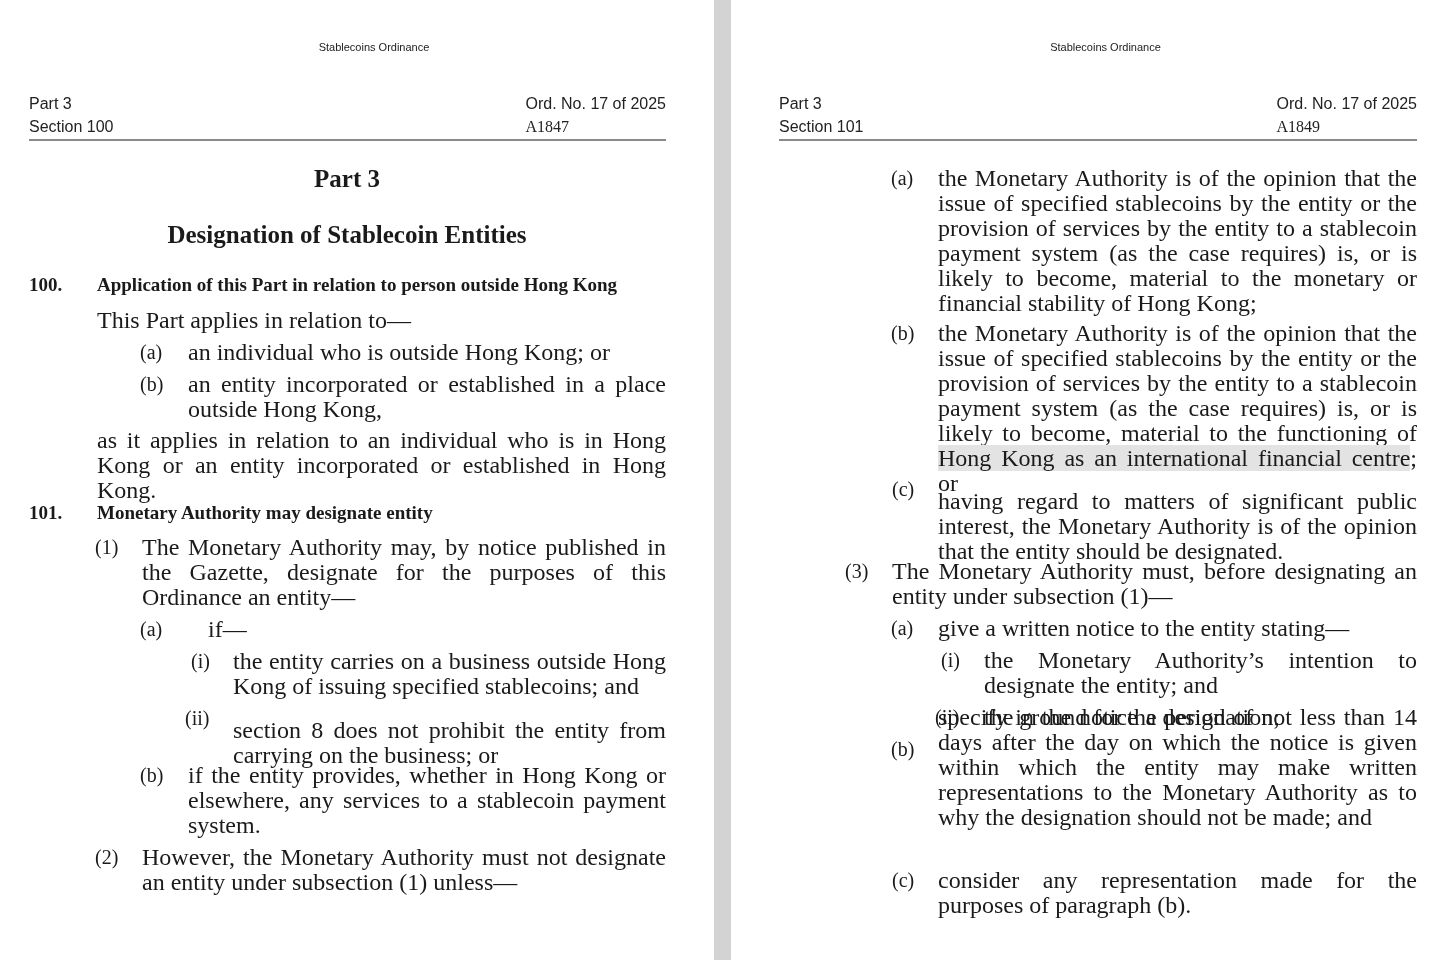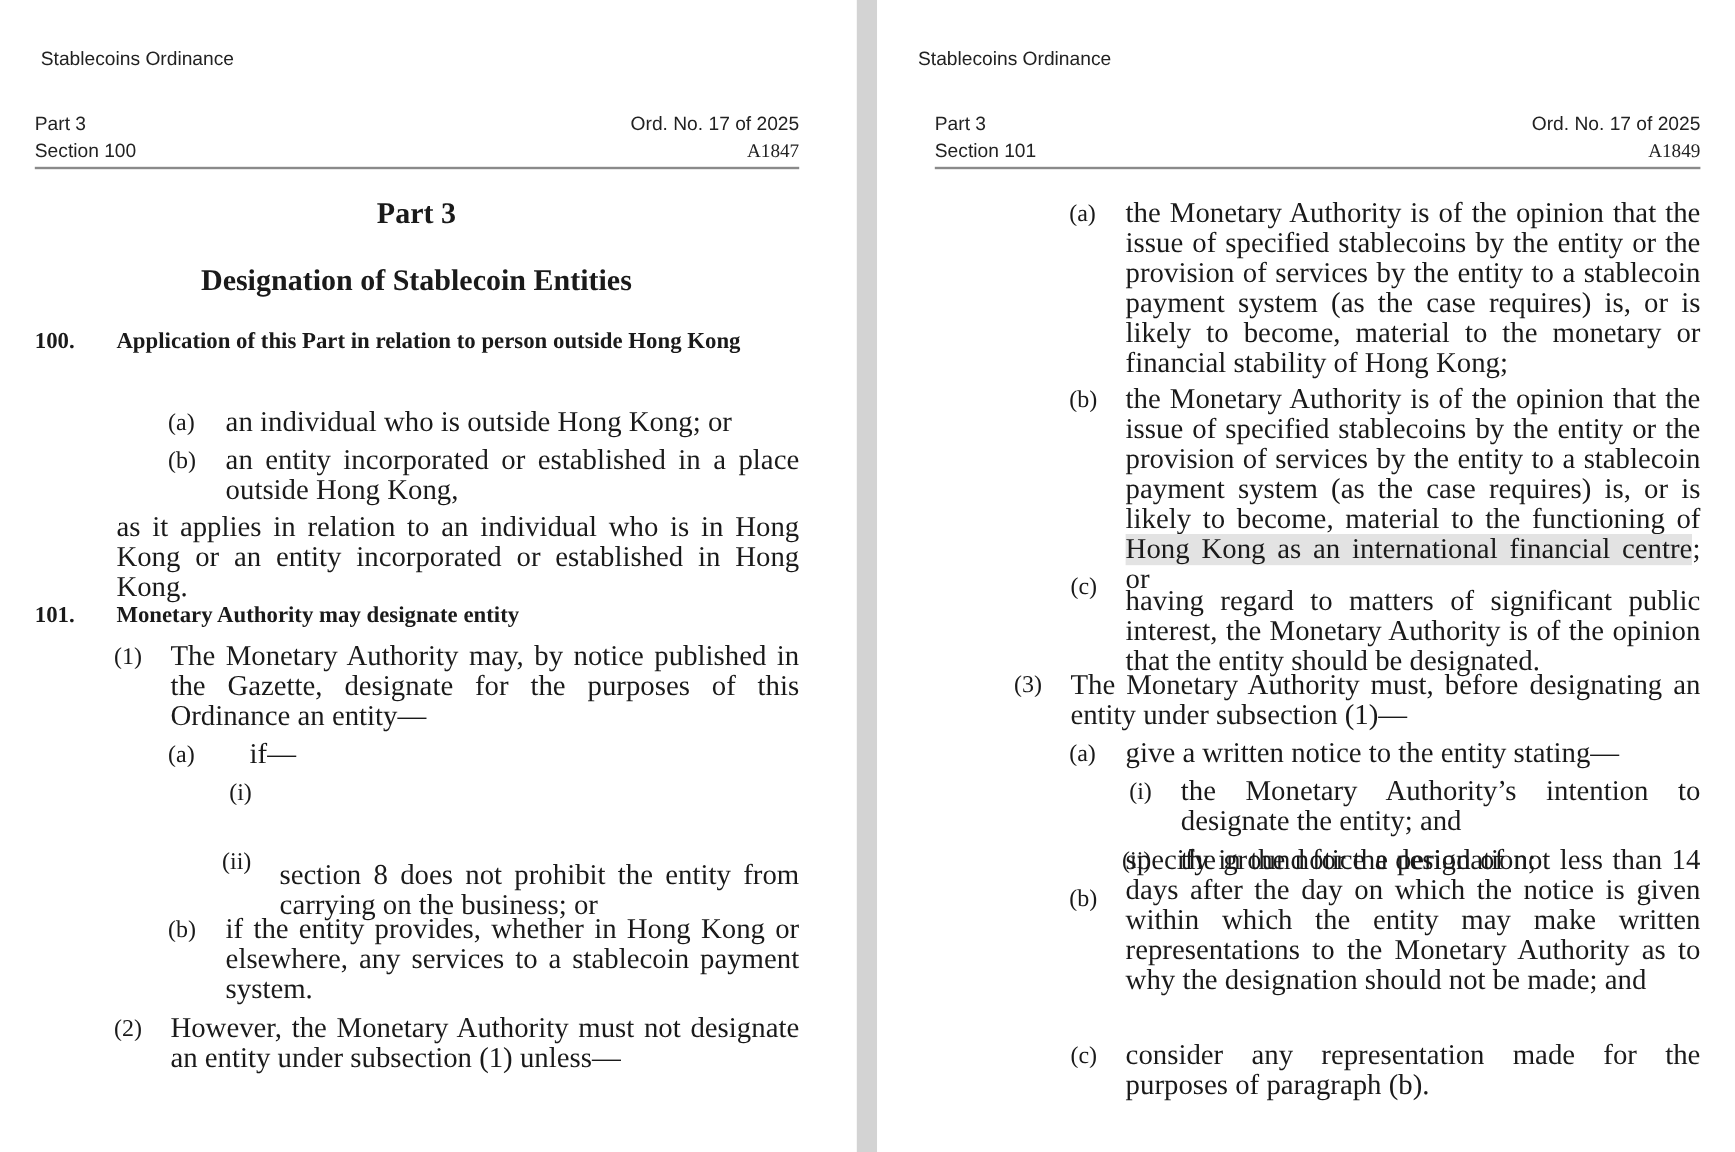--- a/index.html
+++ b/index.html
@@ -5,27 +5,27 @@
   html, body { margin: 0; padding: 0; }
   body {
     width: 1446px; height: 960px; background: #ffffff; position: relative; overflow: hidden;
     font-family: "Liberation Serif", serif; color: #1a1a1a;
   }
   .page { position: absolute; top: 0; height: 960px; background: #fff; }
   .page-left { left: 0; width: 714px; }
   .page-right { left: 731px; width: 715px; }
   .divider { position: absolute; left: 714px; top: 0; width: 17px; height: 960px; background: #d3d3d3; }
   .running-title {
-    position: absolute; top: 41px; left: 0; right: 0; 
-    font-family: "Liberation Sans", sans-serif; font-size: 16px; color: #222; margin-left: 34px;
+    position: absolute; top: 41px; left: 0; right: 0; text-align: center;
+    font-family: "Liberation Sans", sans-serif; font-size: 11px; color: #222; margin-left: 34px;
   }
   .hdr { position: absolute; top: 92px; font-family: "Liberation Sans", sans-serif; font-size: 16px; color: #222; }
   .hdr .line { height: 23px; line-height: 23px; }
   .hdr-left { text-align: left; }
-  .hdr-right { text-align: right; }
+  .hdr-right { }
   .hdr-right .pageno { font-family: "Liberation Serif", serif; font-size: 16px; }
   .rule { position: absolute; top: 139px; height: 2px; background: #8a8a8a; }
   .just { text-align: justify; text-align-last: left; }
   .part-title { position: absolute; left: 0; width: 694px; text-align: center; font-weight: bold; font-size: 25px; }
   .sec-head { position: absolute; font-weight: bold; font-size: 19px; }
   .sec-head .num { position: absolute; left: 0; }
   .sec-head .title { position: absolute; left: 68px; white-space: nowrap; }
   .blk { position: absolute; font-size: 24px; line-height: 25px; }
   .lbl { position: absolute; font-size: 20px; line-height: 25px; }
   .hl { background: #e3e3e3; }
@@ -45,35 +45,37 @@
   </div>
   <div class="rule" style="left:29px; width:637px;"></div>
 
   <div class="part-title" style="top:165px;">Part 3</div>
   <div class="part-title" style="top:221px;">Designation of Stablecoin Entities</div>
 
   <div class="sec-head" style="left:29px; top:274px; width:640px;">
     <span class="num">100.</span>
     <span class="title">Application of this Part in relation to person outside Hong Kong</span>
   </div>
+  <div class="blk" style="left:97px; top:308px; width:570px;">This Part applies in relation to—</div>
   <div class="lbl" style="left:140px; top:340px;">(a)</div>
   <div class="blk just" style="left:188px; top:340px; width:478px;">an individual who is outside Hong Kong; or</div>
   <div class="lbl" style="left:140px; top:372px;">(b)</div>
   <div class="blk just" style="left:188px; top:372px; width:478px;">an entity incorporated or established in a place outside Hong Kong,</div>
   <div class="blk just" style="left:97px; top:428px; width:569px;">as it applies in relation to an individual who is in Hong Kong or an entity incorporated or established in Hong Kong.</div>
 
   <div class="sec-head" style="left:29px; top:502px; width:640px;">
     <span class="num">101.</span>
     <span class="title">Monetary Authority may designate entity</span>
   </div>
   <div class="lbl" style="left:95px; top:535px;">(1)</div>
   <div class="blk just" style="left:142px; top:535px; width:524px;">The Monetary Authority may, by notice published in the Gazette, designate for the purposes of this Ordinance an entity—</div>
   <div class="lbl" style="left:140px; top:617px;">(a)</div>
   <div class="blk" style="left:188px; top:617px; width:478px;margin-left:20px;">if—</div>
   <div class="lbl" style="left:191px; top:649px;">(i)</div>
+  <div class="blk just" style="left:233px; top:649px; width:433px;">the entity carries on a business outside Hong Kong of issuing specified stablecoins; and</div>
   <div class="lbl" style="left:185px; top:706px;">(ii)</div>
   <div class="blk just" style="left:233px; top:706px; width:433px;margin-top:12px;">section 8 does not prohibit the entity from carrying on the business; or</div>
   <div class="lbl" style="left:140px; top:763px;">(b)</div>
   <div class="blk just" style="left:188px; top:763px; width:478px;">if the entity provides, whether in Hong Kong or elsewhere, any services to a stablecoin payment system.</div>
   <div class="lbl" style="left:95px; top:845px;">(2)</div>
   <div class="blk just" style="left:142px; top:845px; width:524px;">However, the Monetary Authority must not designate an entity under subsection (1) unless—</div>
 </div>
 
 <div class="divider"></div>
 

